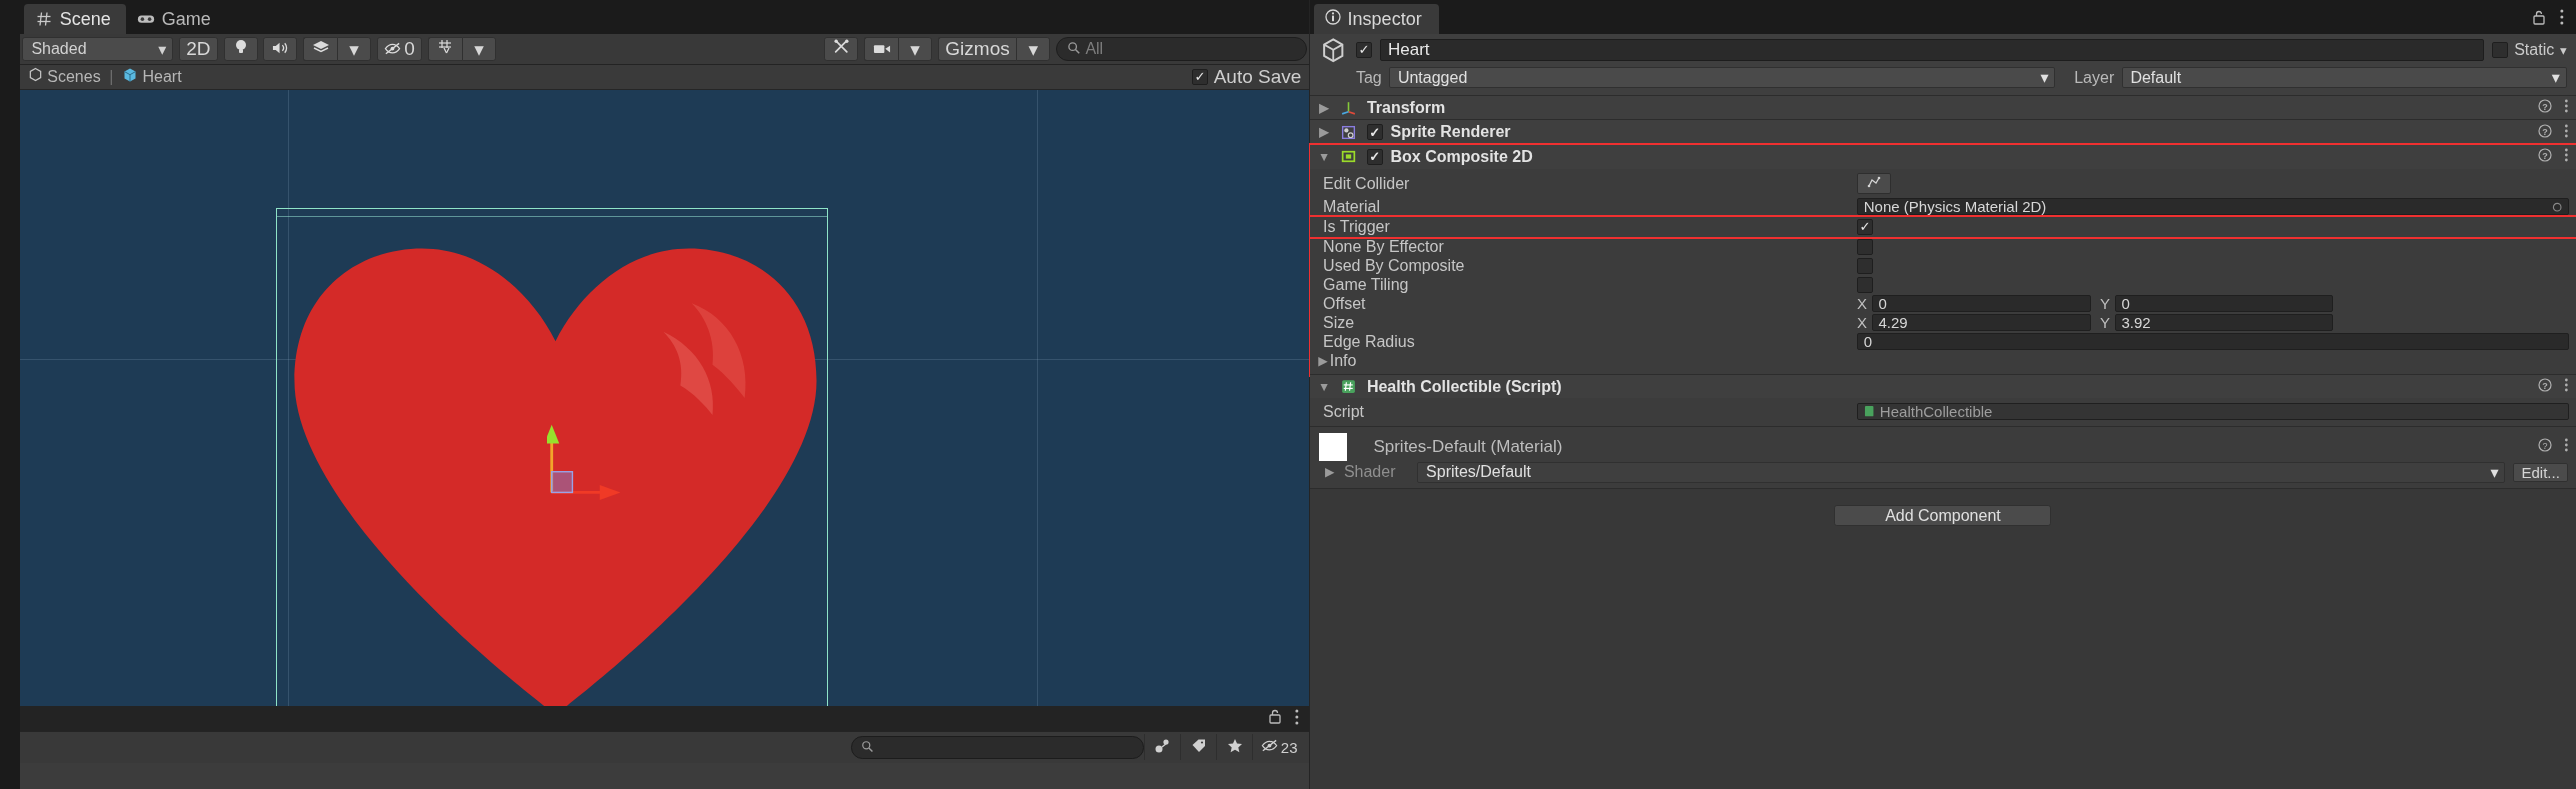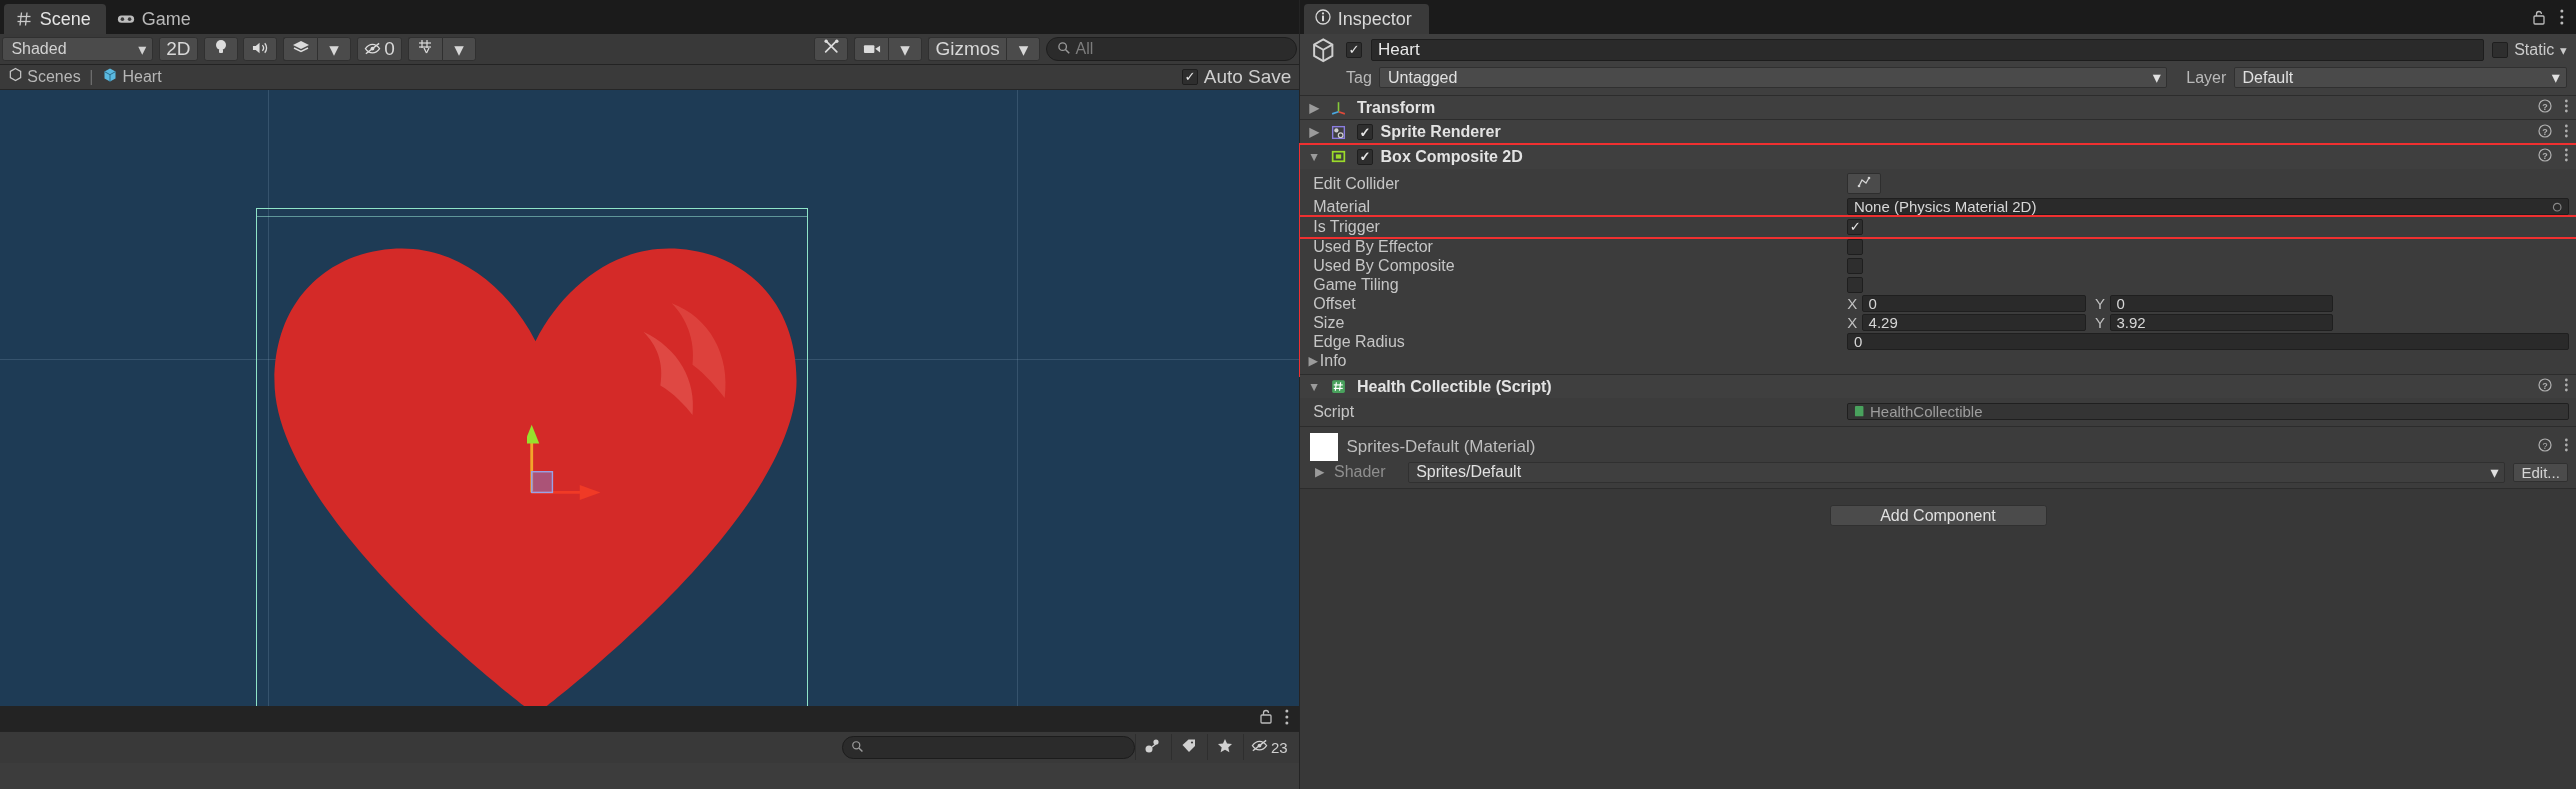--- a/index.html
+++ b/index.html
@@ -6,21 +6,21 @@
   html, body {
     width: 2576px; height: 789px;
     background: #1b1b1b;
     font-family: "Liberation Sans", sans-serif;
     overflow: hidden;
     color: #c4c4c4;
   }
   .app { position: relative; width: 2576px; height: 789px; display: flex; }
 
   
-  .scene-panel { width: 1299px; height: 789px; background: #ffffff; position: relative; display: flex; flex-direction: column; }
+  .scene-panel { width: 1299px; height: 789px; background: #ffffff; position: relative; display: flex; flex-direction: column; margin-left: 20px; }
 
   .tabbar { height: 34px; background: #1b1b1b; display: flex; align-items: flex-end; padding-left: 3.8px; position: relative; }
   .tab { height: 30px; display: flex; align-items: center; gap: 6.6px; padding: 0 15px 0 11.3px;
          font-size: 18px; color: #b9b9b9; border-radius: 3.8px 3.8px 0 0; }
   .tab.active { background: #3a3a3a; color: #e4e4e4; }
   .tab .tico { display: inline-flex; width: 18px; height: 18px; align-items: center; justify-content: center; }
 
   .toolbar { height: 31px; background: #393939; border-bottom: 0.9px solid #232323;
              display: flex; align-items: center; gap: 0; padding: 0 1.9px; }
   .tb-dropdown { height: 24.6px; min-width: 113px; background: #4b4b4b; border: 0.9px solid #303030; border-radius: 2.8px;
@@ -102,21 +102,21 @@
   .axis { font-size: 15px; color: #c0c0c0; margin-right: 4.7px; }
   .vec-cell { display: flex; align-items: center; flex: 1; }
 
   .hl-red { outline: 2.8px solid #f03030; outline-offset: -0.9px; }
 
   .addcomp-area { background: #383838; flex: 1; display: flex; justify-content: center; padding-top: 16px; }
   .addcomp { width: 217px; height: 21px; background: #4b4b4b; border: 0.9px solid #303030; border-radius: 2.8px;
              display: flex; align-items: center; justify-content: center; font-size: 16px; color: #e0e0e0; }
 
   .mat-block { background: #3c3c3c; border-bottom: 0.9px solid #2c2c2c; padding: 4.7px 0 5.7px 0; }
-  .mat-row { display: flex; align-items: center; padding: 0 7.6px 0 9.5px; gap: 9px; height: 30px; }
+  .mat-row { display: flex; align-items: center; padding: 0 7.6px 0 9.5px; gap: 26px; height: 30px; }
   .mat-swatch { width: 28px; height: 28px; background: #ffffff; flex: 0 0 auto; }
   .mat-title { font-size: 17px; color: #bdbdbd; }
   .shader-row { display: flex; align-items: center; padding: 0 7.6px 0 13.2px; gap: 7.6px; height: 21px; }
   .edit-btn { height: 19px; padding: 0 7.6px; background: #4b4b4b; border: 0.9px solid #303030; border-radius: 1.9px;
               font-size: 15px; color: #d6d6d6; display: flex; align-items: center; }
   .dim { color: #8f8f8f; }
 </style>
 </head>
 <body>
 
@@ -425,21 +425,21 @@
           <span>Heart</span>
         </div>
         <div class="static-box">
           <span class="cbx"></span>
           <span>Static</span>
           <span style="font-size:13.2px;">▾</span>
         </div>
       </div>
       <div class="go-row2">
         <span class="lbl-sm">Tag</span>
-        <div class="pulldown" style="width:788px;">
+        <div class="pulldown" style="width:666px;">
           <span>Untagged</span>
           <span>▾</span>
         </div>
         <span class="lbl-sm" style="margin-left:11.3px;">Layer</span>
         <div class="pulldown" style="flex:1;gap:20px;">
           <span>Default</span>
           <span>▾</span>
         </div>
       </div>
     </div>
@@ -556,21 +556,21 @@
             </span>
           </div>
         </div>
 
         <div class="prow hl-red" style="height:20px;">
           <span class="plabel">Is Trigger</span>
           <span class="cbx checked"></span>
         </div>
 
         <div class="prow">
-          <span class="plabel">Used By Effector</span>
+          <span class="plabel">None By Effector</span>
           <span class="cbx"></span>
         </div>
 
         <div class="prow">
           <span class="plabel">Used By Composite</span>
           <span class="cbx"></span>
         </div>
 
         <div class="prow">
           <span class="plabel">Game Tiling</span>

